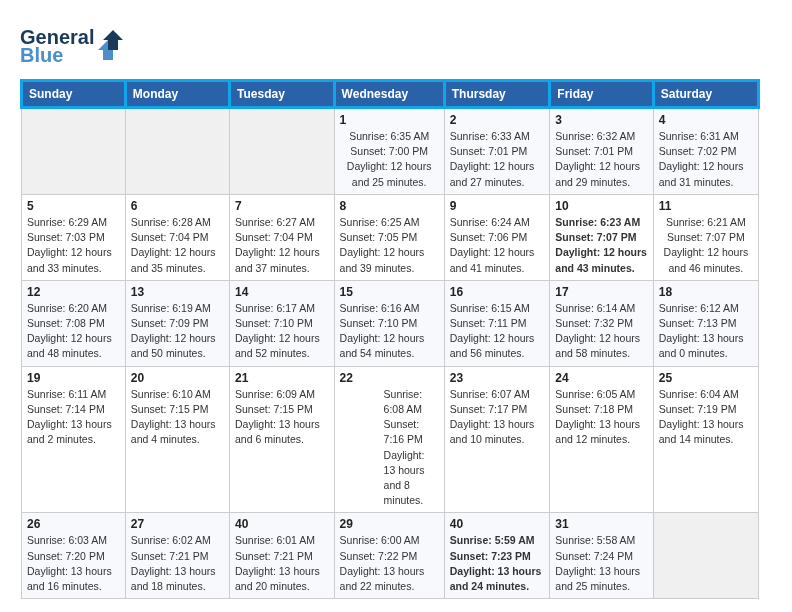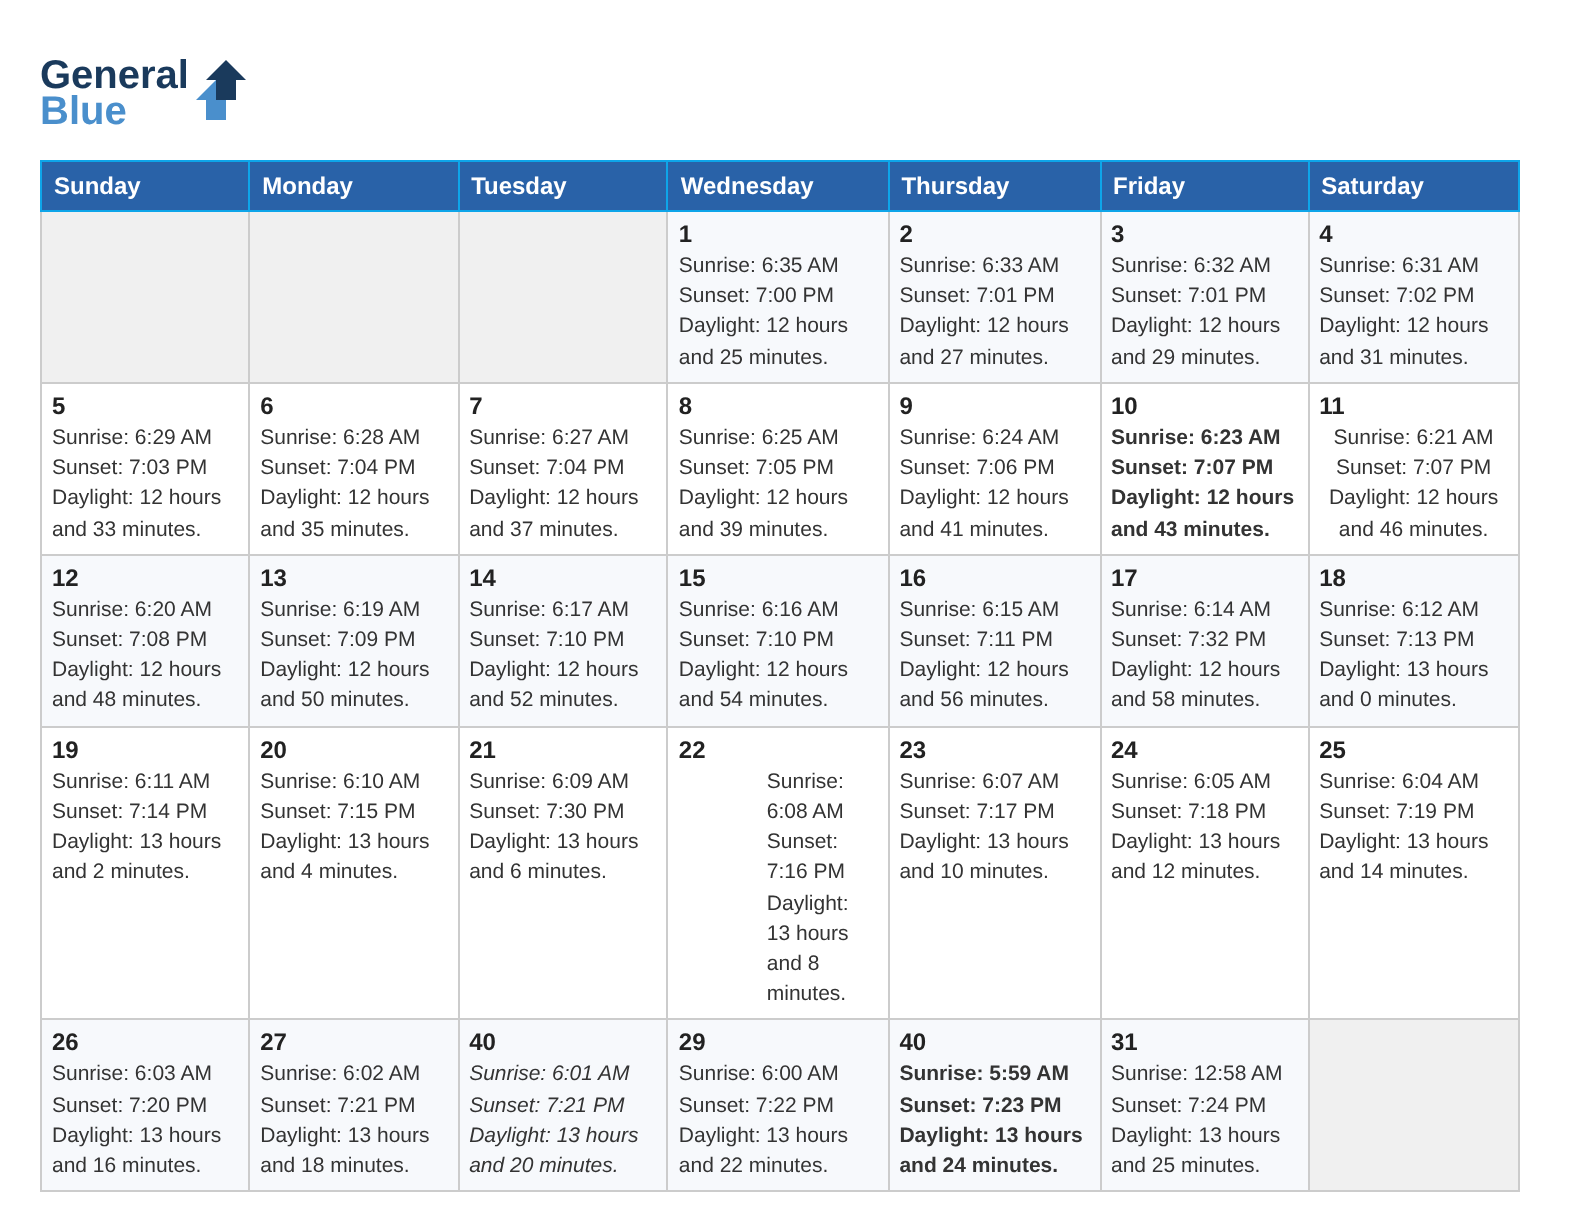--- a/index.html
+++ b/index.html
@@ -44,21 +44,21 @@
       margin-top: 8px;
       font-size: 11px;
     }
     .calendar thead th {
       background-color: #2962a8;
       color: #fff;
       text-align: left;
       padding: 5px 6px;
       font-size: 12px;
       font-weight: 600;
-      border: 1px solid #0ea5e9;
+      border: 3px solid #0ea5e9;
     }
     .calendar tbody td {
       border: 1px solid #ccc;
       vertical-align: top;
       padding: 4px 5px;
       width: 113px;
       min-height: 70px;
       background: #fff;
     }
     .calendar tbody tr:nth-child(odd) td {
@@ -116,21 +116,21 @@
           <th>Saturday</th>
         </tr>
     </thead>
     <tbody id="calendar-body">
     <tr>
           <td class="empty-cell"></td>
           <td class="empty-cell"></td>
           <td class="empty-cell"></td>
           <td>
             <span class="day-number">1</span>
-            <div class="day-info" style="white-space: pre-line;">Sunrise: 6:35 AM
+            <div class="day-info" style="white-space: pre-line; text-align: center;">Sunrise: 6:35 AM
 Sunset: 7:00 PM
 Daylight: 12 hours
 and 25 minutes.</div>
           </td>
           <td>
             <span class="day-number">2</span>
             <div class="day-info" style="white-space: pre-line;">Sunrise: 6:33 AM
 Sunset: 7:01 PM
 Daylight: 12 hours
 and 27 minutes.</div>
@@ -263,21 +263,21 @@
           <td>
             <span class="day-number">20</span>
             <div class="day-info" style="white-space: pre-line;">Sunrise: 6:10 AM
 Sunset: 7:15 PM
 Daylight: 13 hours
 and 4 minutes.</div>
           </td>
           <td>
             <span class="day-number">21</span>
             <div class="day-info" style="white-space: pre-line;">Sunrise: 6:09 AM
-Sunset: 7:30 PM
+Sunset: 7:15 PM
 Daylight: 13 hours
 and 6 minutes.</div>
           </td>
           <td>
             <span class="day-number">22</span>
             <div class="day-info" style="white-space: pre-line; margin-left: 44px;">Sunrise: 6:08 AM
 Sunset: 7:16 PM
 Daylight: 13 hours
 and 8 minutes.</div>
           </td>
@@ -313,42 +313,42 @@
           </td>
           <td>
             <span class="day-number">27</span>
             <div class="day-info" style="white-space: pre-line;">Sunrise: 6:02 AM
 Sunset: 7:21 PM
 Daylight: 13 hours
 and 18 minutes.</div>
           </td>
           <td>
             <span class="day-number">40</span>
-            <div class="day-info" style="white-space: pre-line; font-style: italic;">Sunrise: 6:01 AM
+            <div class="day-info" style="white-space: pre-line;">Sunrise: 6:01 AM
 Sunset: 7:21 PM
 Daylight: 13 hours
 and 20 minutes.</div>
           </td>
           <td>
             <span class="day-number">29</span>
             <div class="day-info" style="white-space: pre-line;">Sunrise: 6:00 AM
 Sunset: 7:22 PM
 Daylight: 13 hours
 and 22 minutes.</div>
           </td>
           <td>
             <span class="day-number">40</span>
             <div class="day-info" style="white-space: pre-line; font-weight: bold;">Sunrise: 5:59 AM
 Sunset: 7:23 PM
 Daylight: 13 hours
 and 24 minutes.</div>
           </td>
           <td>
             <span class="day-number">31</span>
-            <div class="day-info" style="white-space: pre-line;">Sunrise: 12:58 AM
+            <div class="day-info" style="white-space: pre-line;">Sunrise: 5:58 AM
 Sunset: 7:24 PM
 Daylight: 13 hours
 and 25 minutes.</div>
           </td>
           <td class="empty-cell"></td>
         </tr>
       </tbody>
   </table>
 </div>
 

